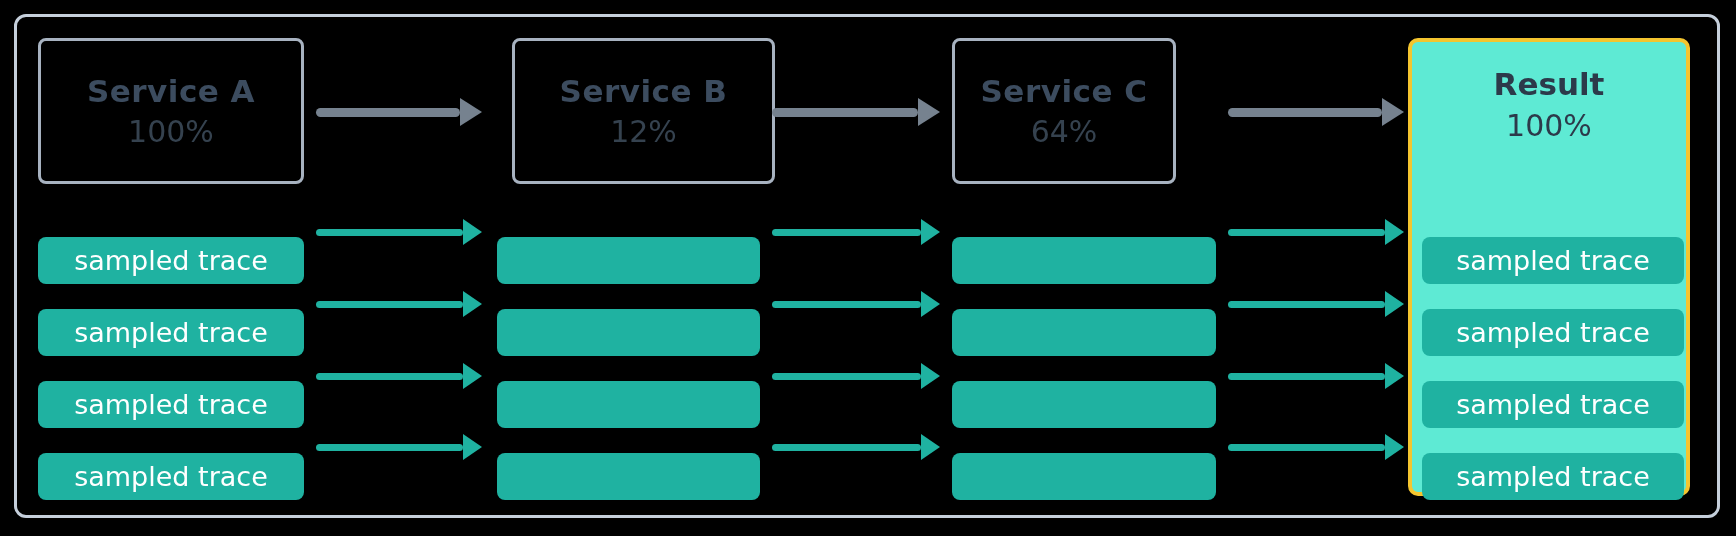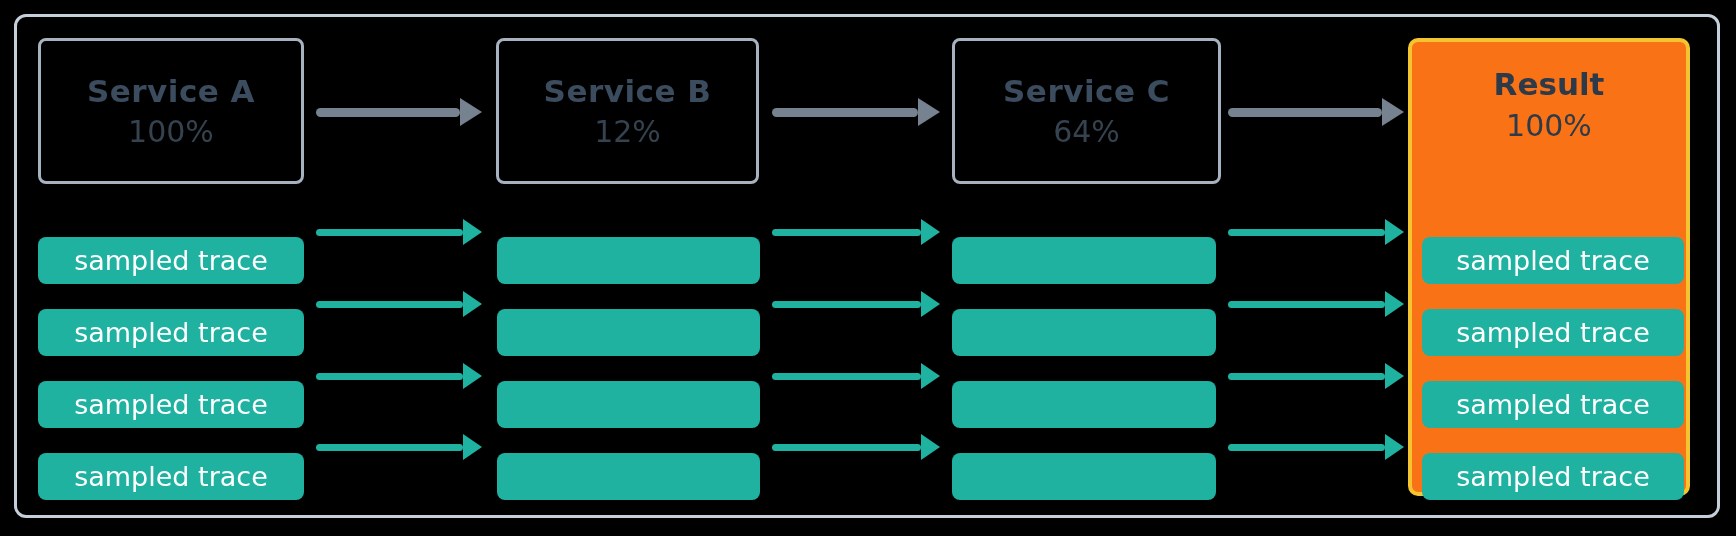--- a/index.html
+++ b/index.html
@@ -30,21 +30,21 @@
   .svc-title{
     font-size:31px;font-weight:bold;color:#3C4C5F;
     letter-spacing:0.5px;
   }
   .svc-rate{
     font-size:30px;color:#35424F;font-weight:normal;
   }
   .result-box{
     position:absolute;
     left:1408px;top:38px;width:282px;height:458px;
-    background:#f97316;
+    background:#5eead4;
     border:4px solid #F4C52F;
     border-radius:10px;
     box-sizing:border-box;
   }
   .result-header{
     margin-top:24px;
     text-align:center;
     display:flex;flex-direction:column;gap:6px;
   }
   .result-title{
@@ -109,25 +109,25 @@
 <body>
 
 <div class="canvas">
 
   <div class="frame"></div>
 
   <div class="service-box" style="left:38px;width:266px;">
     <div class="svc-title">Service A</div>
     <div class="svc-rate">100%</div>
   </div>
-  <div class="service-box" style="left:496px;width:263px;">
+  <div class="service-box" style="left:512px;width:263px;">
     <div class="svc-title">Service B</div>
     <div class="svc-rate">12%</div>
   </div>
-  <div class="service-box" style="left:952px;width:269px;">
+  <div class="service-box" style="left:952px;width:224px;">
     <div class="svc-title">Service C</div>
     <div class="svc-rate">64%</div>
   </div>
 
   <div class="arrow gray gap1 atop">
       <i class="shaft"></i>
       <i class="head"></i>
     </div>
   <div class="arrow gray gap2 atop">
       <i class="shaft"></i>

